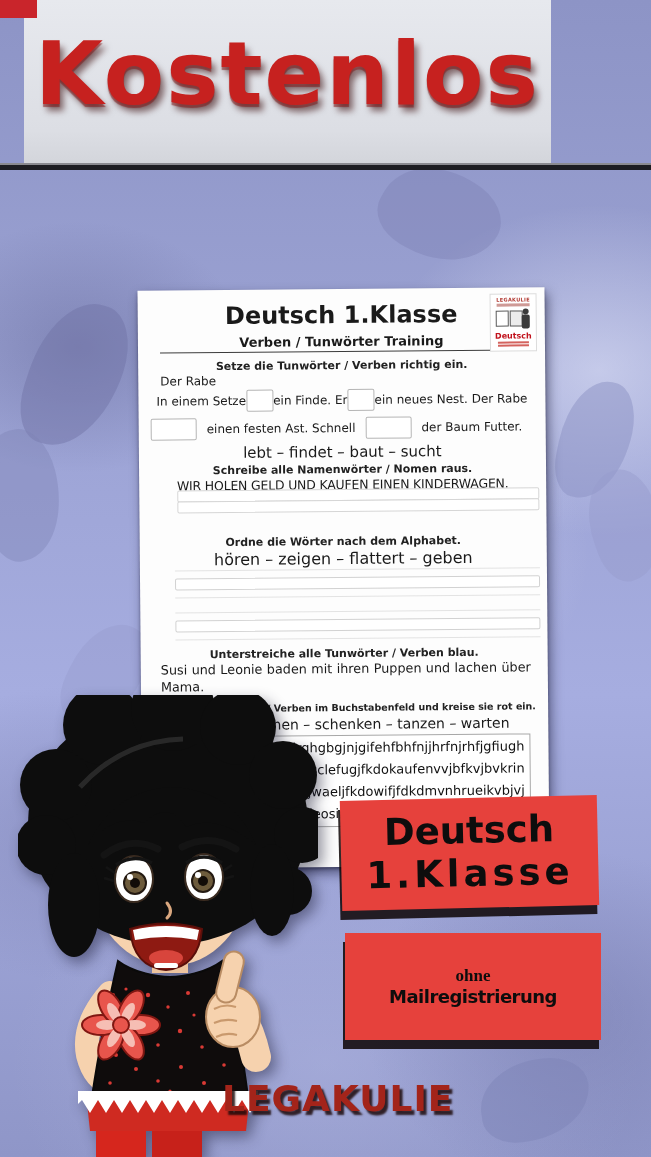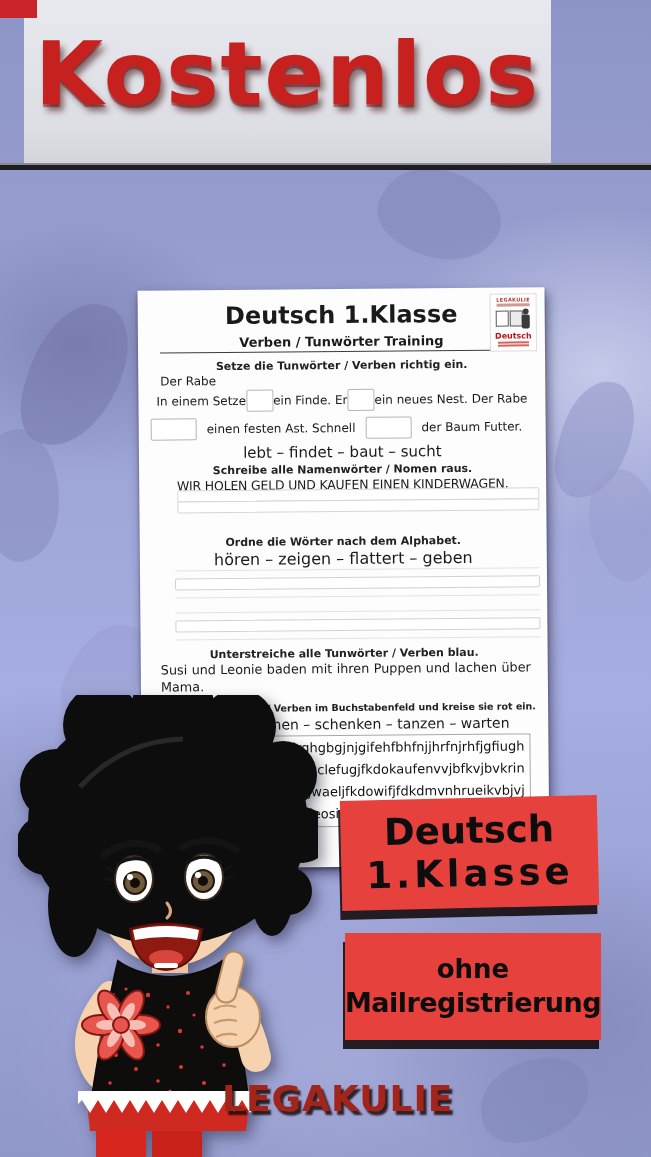--- a/index.html
+++ b/index.html
@@ -88,22 +88,22 @@
   .logo-foot{height:2px;background:#d4635e;margin:1px 4px 0;}
   .logo-foot + .logo-foot{margin-top:1px;}
   
   .badge{position:absolute;background:#e6413c;z-index:3;color:#0d0d0d;
          display:flex;flex-direction:column;align-items:center;justify-content:center;
          box-shadow:-2px 9px 0 rgba(12,4,4,.85);}
   #badge-grade{left:341px;top:798px;width:257px;height:110px;transform:rotate(-1.3deg);}
   #badge-grade .b1{font-size:37px;font-weight:bold;line-height:1.15;}
   #badge-grade .b2{font-size:37px;font-weight:bold;letter-spacing:4px;line-height:1.15;}
   #badge-mail{left:345px;top:933px;width:256px;height:107px;}
-  #badge-mail .b1{font-size:26px;font-weight:bold;line-height:1.25;}
-  #badge-mail .b2{font-size:27px;font-weight:bold;letter-spacing:-.5px;line-height:1.25;}
+  #badge-mail .b1{font-size:17px;font-weight:bold;line-height:1.25;font-family:Liberation Serif, serif;}
+  #badge-mail .b2{font-size:18px;font-weight:bold;letter-spacing:-.5px;line-height:1.25;}
   
   #footer-brand{position:absolute;left:222px;top:1078px;z-index:2;
       font-size:36px;font-weight:bold;letter-spacing:1px;color:#a3241a;
       text-shadow:3px 4px 2px rgba(28,9,9,.85);}
   
   #mascot{position:absolute;left:18px;top:695px;width:300px;height:462px;z-index:2;
       filter:drop-shadow(5px 6px 7px rgba(20,20,45,.45));}
 </style>
 </head>
 <body>

